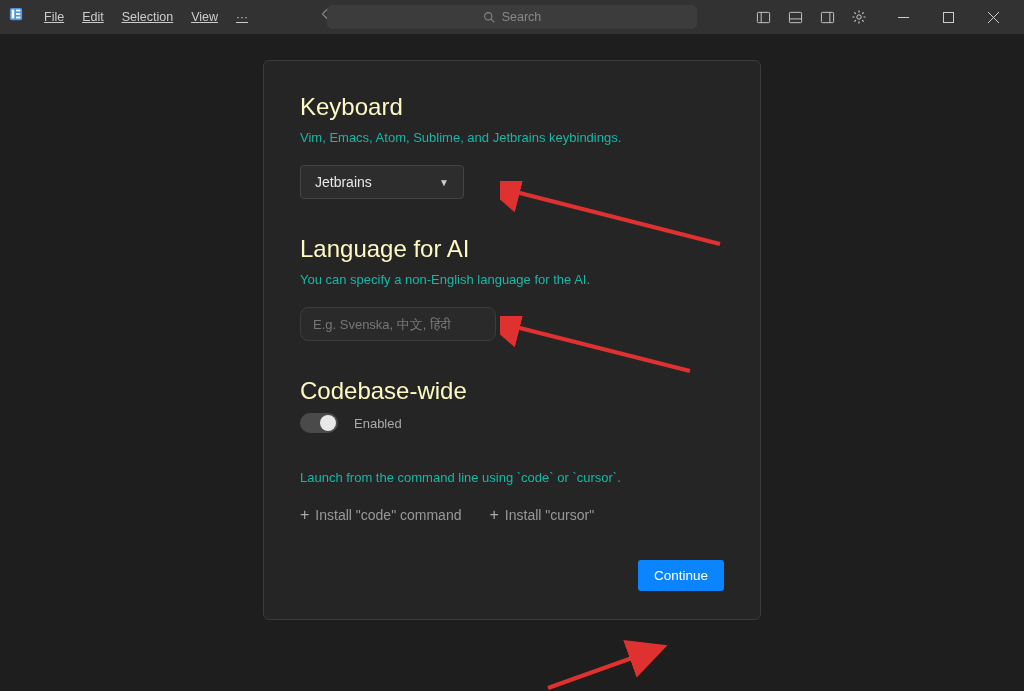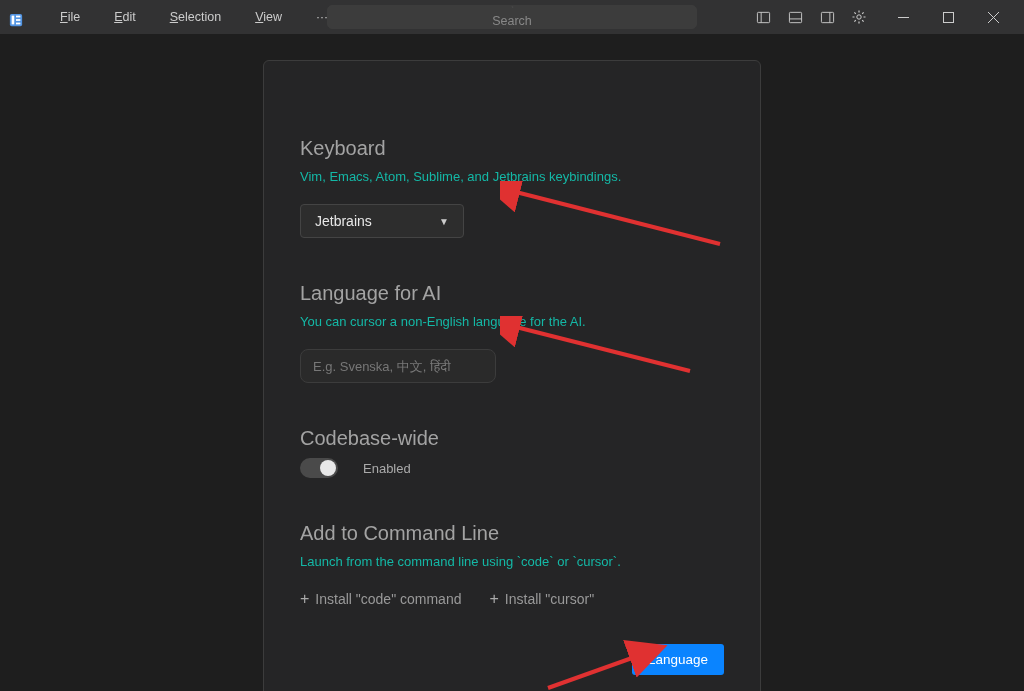--- a/index.html
+++ b/index.html
@@ -15,22 +15,23 @@
     .titlebar {
       height: 34px;
       background: #323233;
       display: flex;
       align-items: center;
       padding: 0 8px;
       position: relative;
     }
     .titlebar-left {
       display: flex;
-      align-items: flex-end;
-      gap: 18px;
+      align-items: flex-start;
+      gap: 2px;
+      text-decoration: underline;
     }
     .app-icon {
       width: 16px;
       height: 16px;
       margin-right: 10px;
       display: flex;
       align-items: center;
       justify-content: center;
     }
     .app-icon svg { width: 14px; height: 14px; }
@@ -65,21 +66,20 @@
       background: #3c3c3c;
       border: 1px solid #3c3c3c;
       border-radius: 5px;
       display: flex;
       align-items: center;
       justify-content: center;
       gap: 6px;
       color: #888;
       font-size: 12.5px;
       cursor: pointer;
-      flex-direction: column;
     }
     .titlebar-right {
       margin-left: auto;
       display: flex;
       align-items: center;
       gap: 0;
     }
     .tb-icon {
       width: 32px;
       height: 34px;
@@ -114,25 +114,24 @@
       top: 26px;
       width: 498px;
       background: #252526;
       border: 1px solid #3c3c3c;
       border-radius: 6px;
       padding: 32px 36px 28px 36px;
     }
     .section { margin-bottom: 36px; }
     .section:last-of-type { margin-bottom: 48px; }
     .section-title {
-      font-size: 20px;
+      font-size: 24px;
       font-weight: 400;
-      color: #a3a3a3;
+      color: #fef9c3;
       margin-bottom: 8px;
-      margin-top: 44px;
     }
     .section-desc {
       font-size: 13px;
       color: #14b8a6;
       margin-bottom: 18px;
       line-height: 1.4;
     }
     .dropdown {
       width: 164px;
       height: 34px;
@@ -156,21 +155,21 @@
       border-radius: 8px;
       padding: 0 12px;
       color: #ccc;
       font-size: 13px;
       outline: none;
     }
     .text-input::placeholder { color: #777; }
     .toggle-row {
       display: flex;
       align-items: center;
-      gap: 25px;
+      gap: 16px;
     }
     .toggle {
       width: 38px;
       height: 20px;
       background: #4a4a4a;
       border-radius: 10px;
       position: relative;
       cursor: pointer;
     }
     .toggle-knob {
@@ -303,51 +302,50 @@
       <div class="section-title">Keyboard</div>
       <div class="section-desc">Vim, Emacs, Atom, Sublime, and Jetbrains keybindings.</div>
       <div class="dropdown">
         <span>Jetbrains</span>
         <span class="caret">▼</span>
       </div>
     </div>
 
     <div class="section">
       <div class="section-title">Language for AI</div>
-      <div class="section-desc">You can cursor a non-English language for the AI.</div>
+      <div class="section-desc">You can specify a non-English language for the AI.</div>
       <input class="text-input" type="text" placeholder="E.g. Svenska, 中文, हिंदी" style="">
     </div>
 
     <div class="section">
       <div class="section-title">Codebase-wide</div>
       <div class="toggle-row">
         <div class="toggle">
           <div class="toggle-knob"></div>
         </div>
         <span class="toggle-label">Enabled</span>
       </div>
     </div>
 
     <div class="section">
-      <div class="section-title">Add to Command Line</div>
       <div class="section-desc">Launch from the command line using `code` or `cursor`.</div>
       <div class="install-row">
         <div class="install-btn">
           <span class="plus">+</span>
           <span>Install "code" command</span>
         </div>
         <div class="install-btn">
           <span class="plus">+</span>
           <span>Install "cursor"</span>
         </div>
       </div>
     </div>
 
     <div class="continue-row">
-      <button class="continue-btn">Language</button>
+      <button class="continue-btn">Continue</button>
     </div>
   </div>
 
   <svg class="arrow-svg" style="left:500px; top:147px;" width="230" height="80">
     <defs>
         <marker id="ah1" markerWidth="10" markerHeight="10" refX="2" refY="5" orient="auto">
           <polygon points="0,0 10,5 0,10" fill="#e03131"></polygon>
         </marker>
       </defs>
     <line x1="220" y1="63" x2="12" y2="10" stroke="#e03131" stroke-width="4" marker-end="url(#ah1)"></line>

